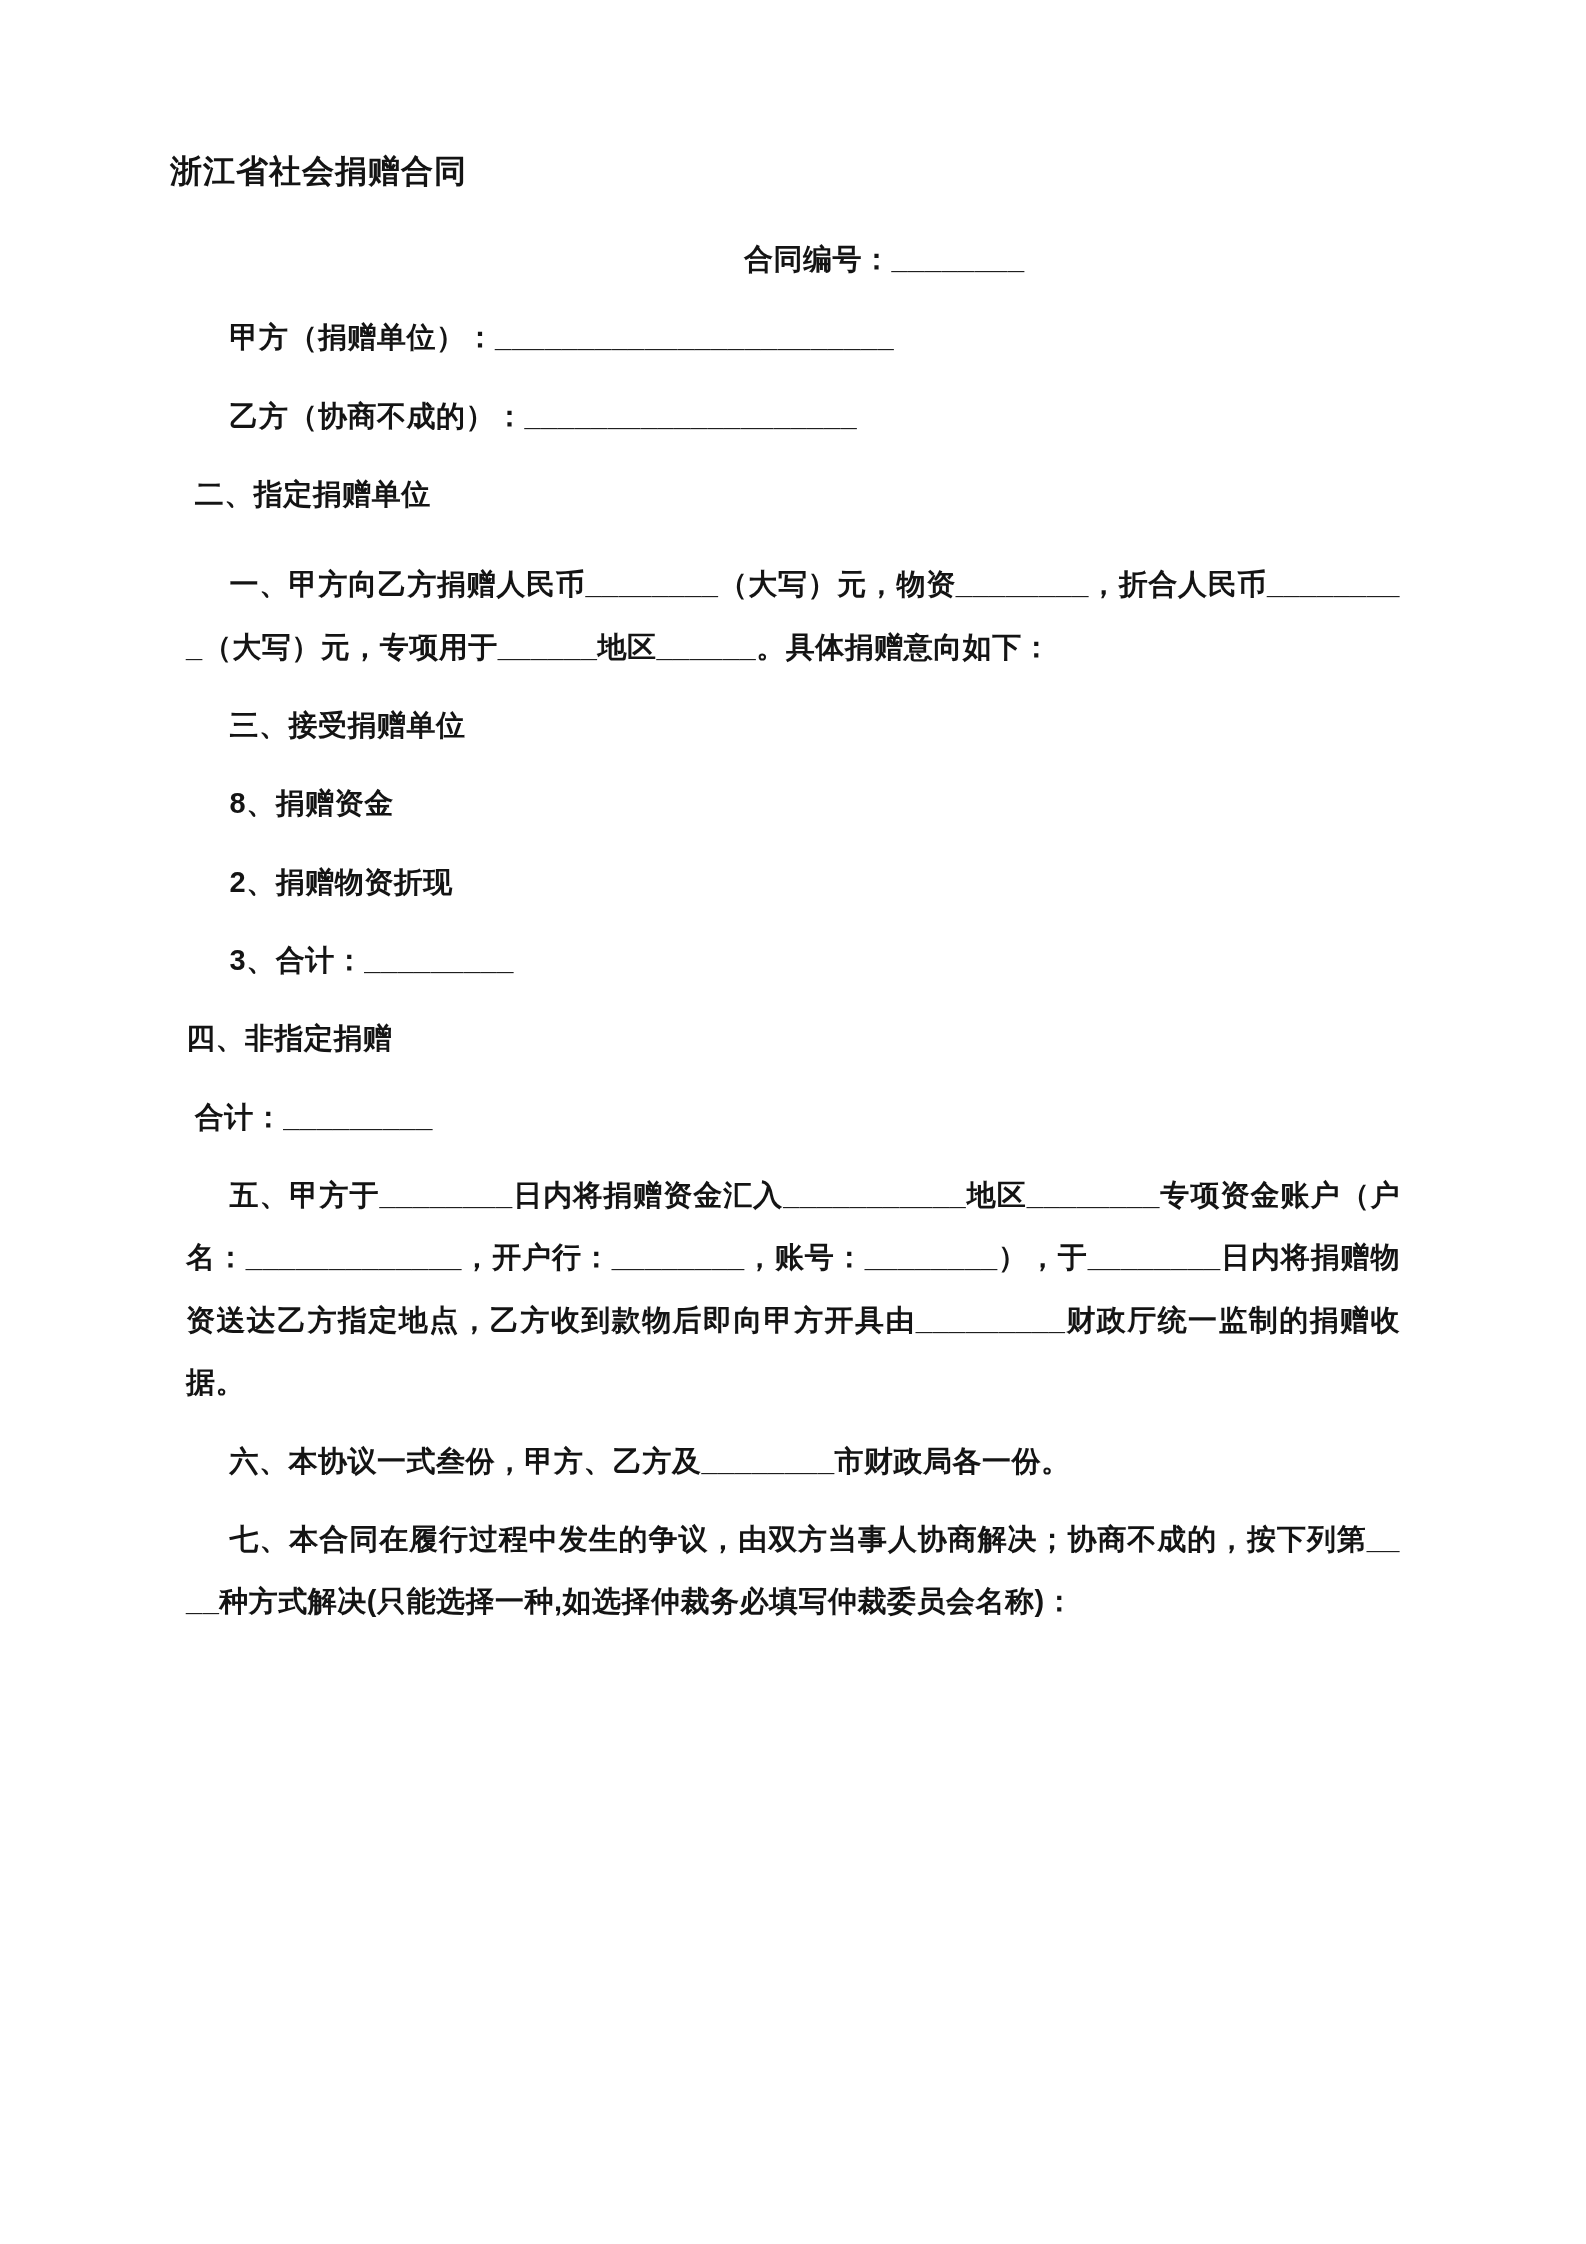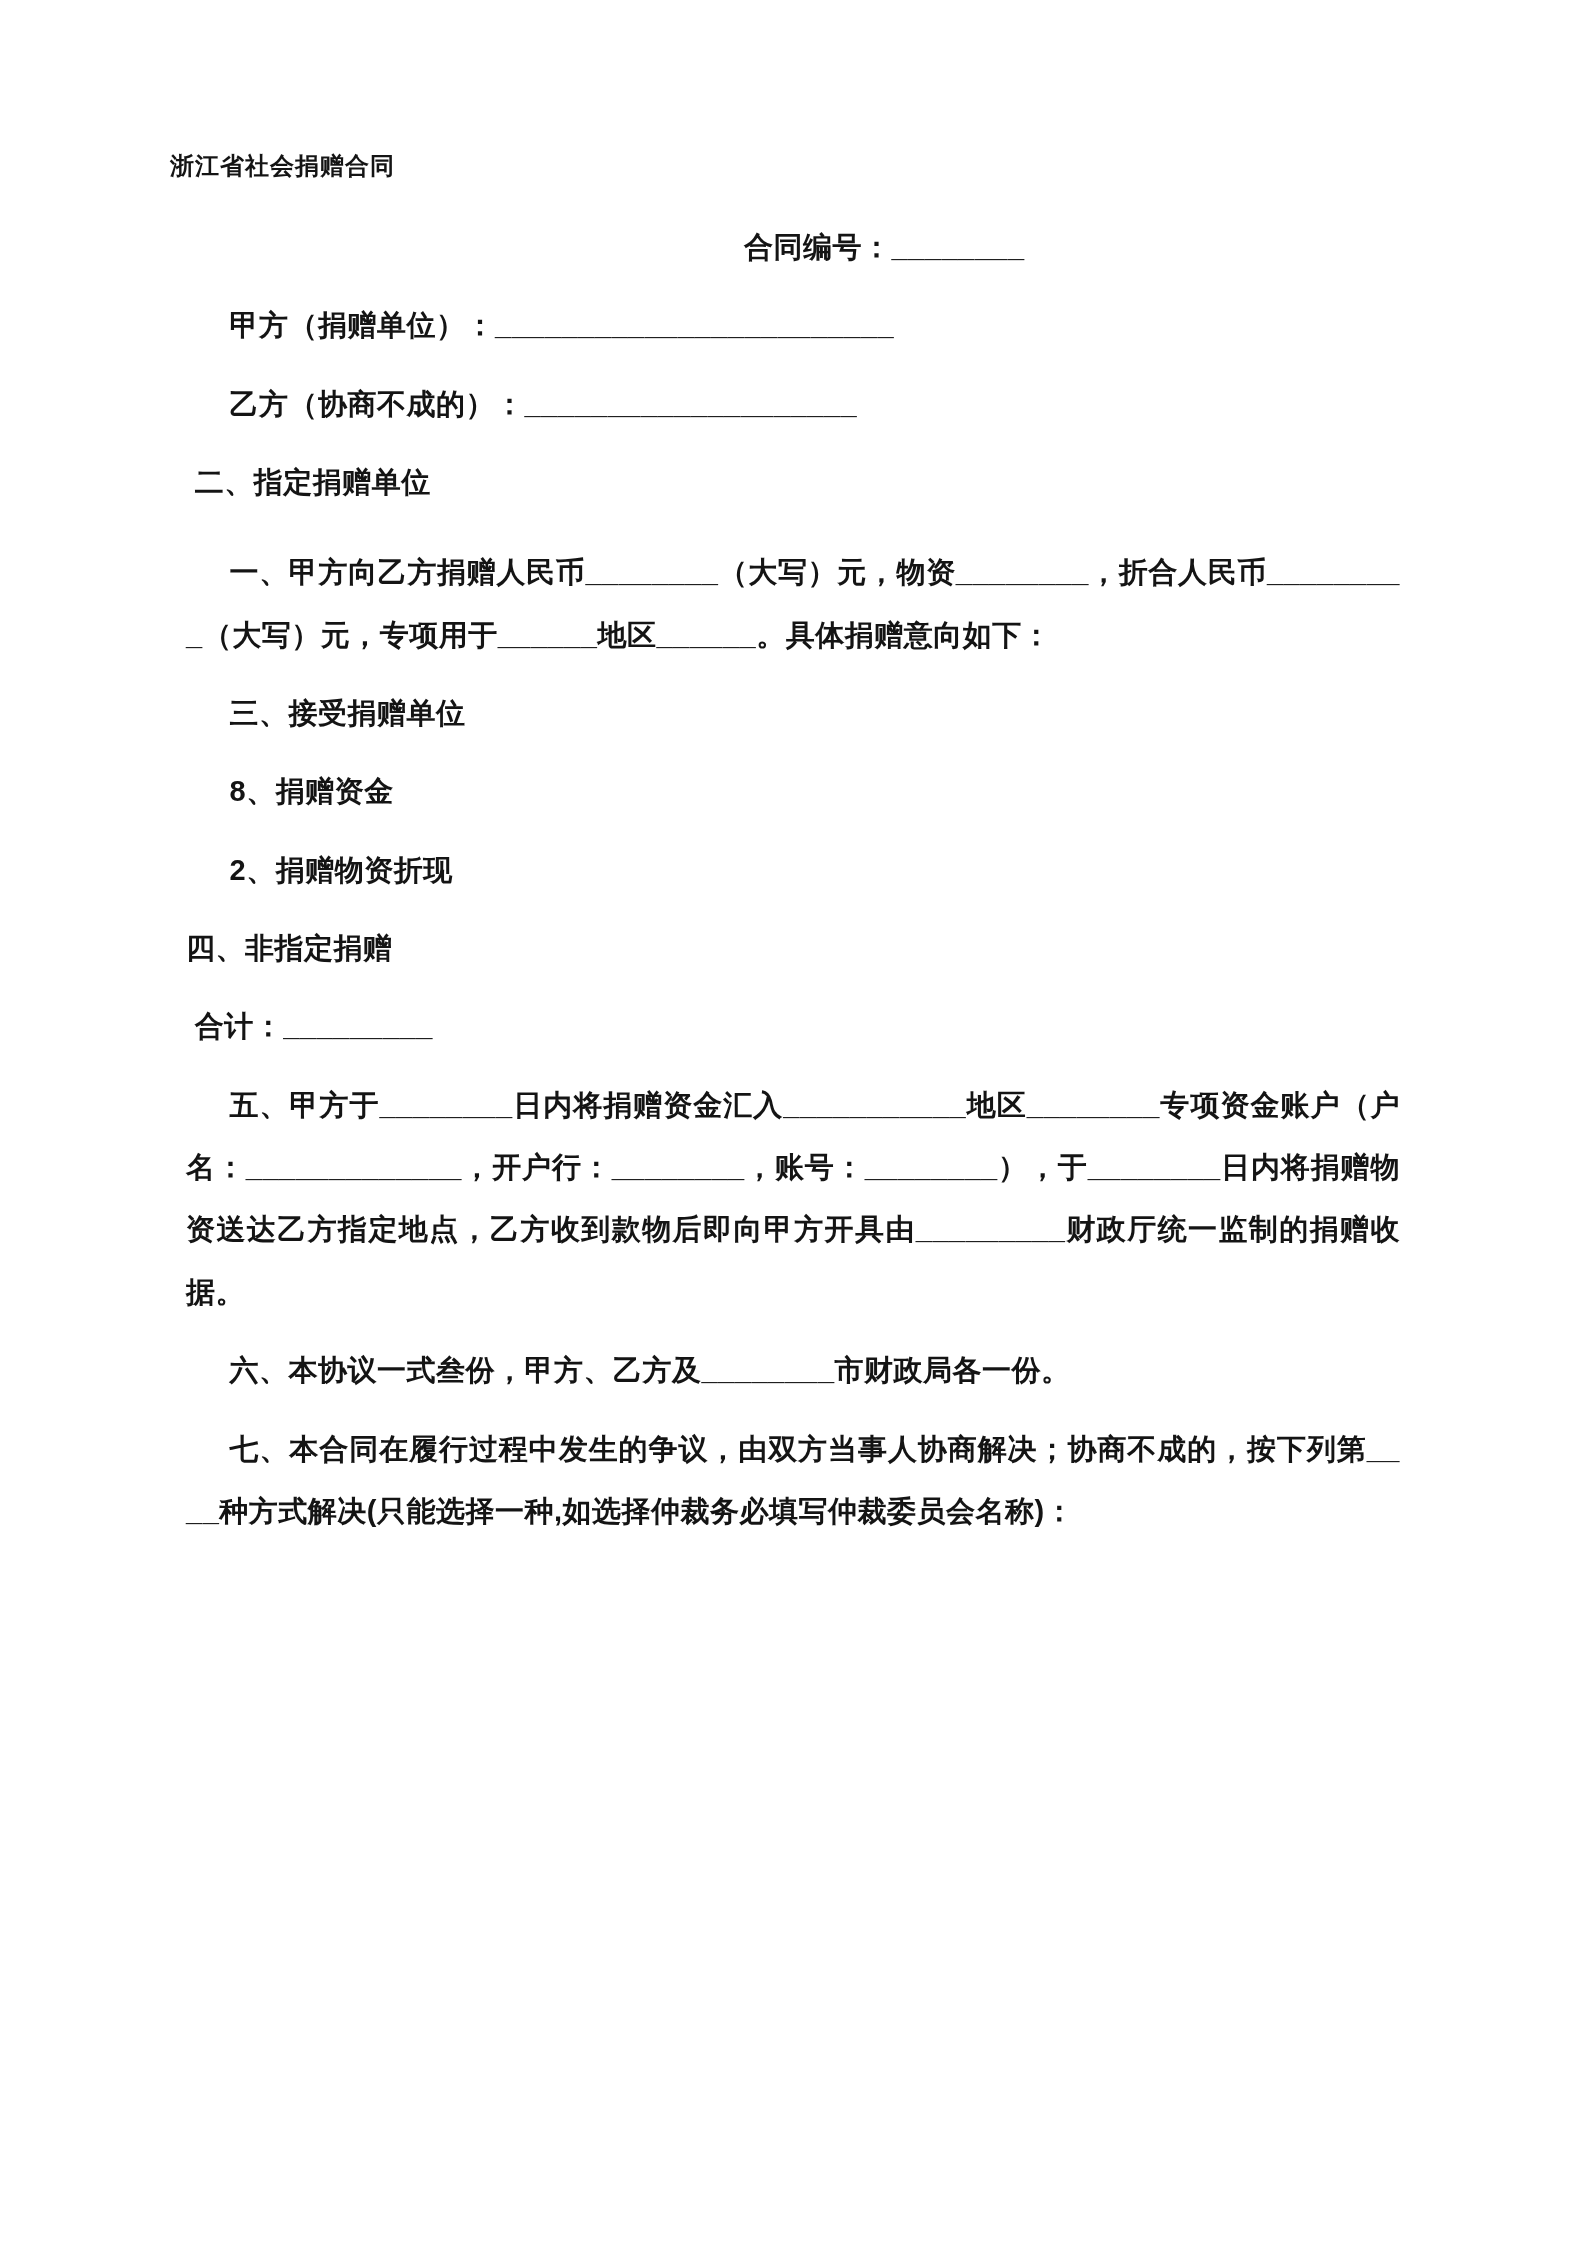--- a/index.html
+++ b/index.html
@@ -13,21 +13,21 @@
     min-height: 2244px;
     margin: 0 auto;
     background: #ffffff;
     box-sizing: border-box;
     padding: 150px 170px 60px 170px;
     font-family: "Liberation Sans", "DejaVu Sans", sans-serif;
     color: #141414;
   }
   .doc-title {
     margin: 0 0 34px 0;
-    font-size: 24px;
+    font-size: 32px;
     font-weight: 700;
     letter-spacing: 1px;
   }
   .para {
     margin: 16px;
     font-size: 29px;
     font-weight: 700;
     line-height: 2.15;
     text-align: justify;
     letter-spacing: 0.5px;
@@ -60,20 +60,21 @@
   <p class="para ind03">二、指定捐赠单位</p>
 
   <p class="para ind2 gap-top">一、甲方向乙方捐赠人民币________（大写）元，物资________，折合人民币_________（大写）元，专项用于______地区______。具体捐赠意向如下：</p>
 
   <p class="para ind15">三、接受捐赠单位</p>
 
   <p class="para ind15">8、捐赠资金</p>
 
   <p class="para ind15">2、捐赠物资折现</p>
 
+  <p class="para ind15">3、合计：_________</p>
 
   <p class="para">四、非指定捐赠</p>
 
   <p class="para ind03">合计：_________</p>
 
   <p class="para ind2">五、甲方于________日内将捐赠资金汇入___________地区________专项资金账户（户名：_____________，开户行：________，账号：________），于________日内将捐赠物资送达乙方指定地点，乙方收到款物后即向甲方开具由_________财政厅统一监制的捐赠收据。</p>
 
   <p class="para ind2 gap-top-sm">六、本协议一式叁份，甲方、乙方及________市财政局各一份。</p>
 
   <p class="para ind2 gap-top-sm">七、本合同在履行过程中发生的争议，由双方当事人协商解决；协商不成的，按下列第____种方式解决(只能选择一种,如选择仲裁务必填写仲裁委员会名称)：</p>

